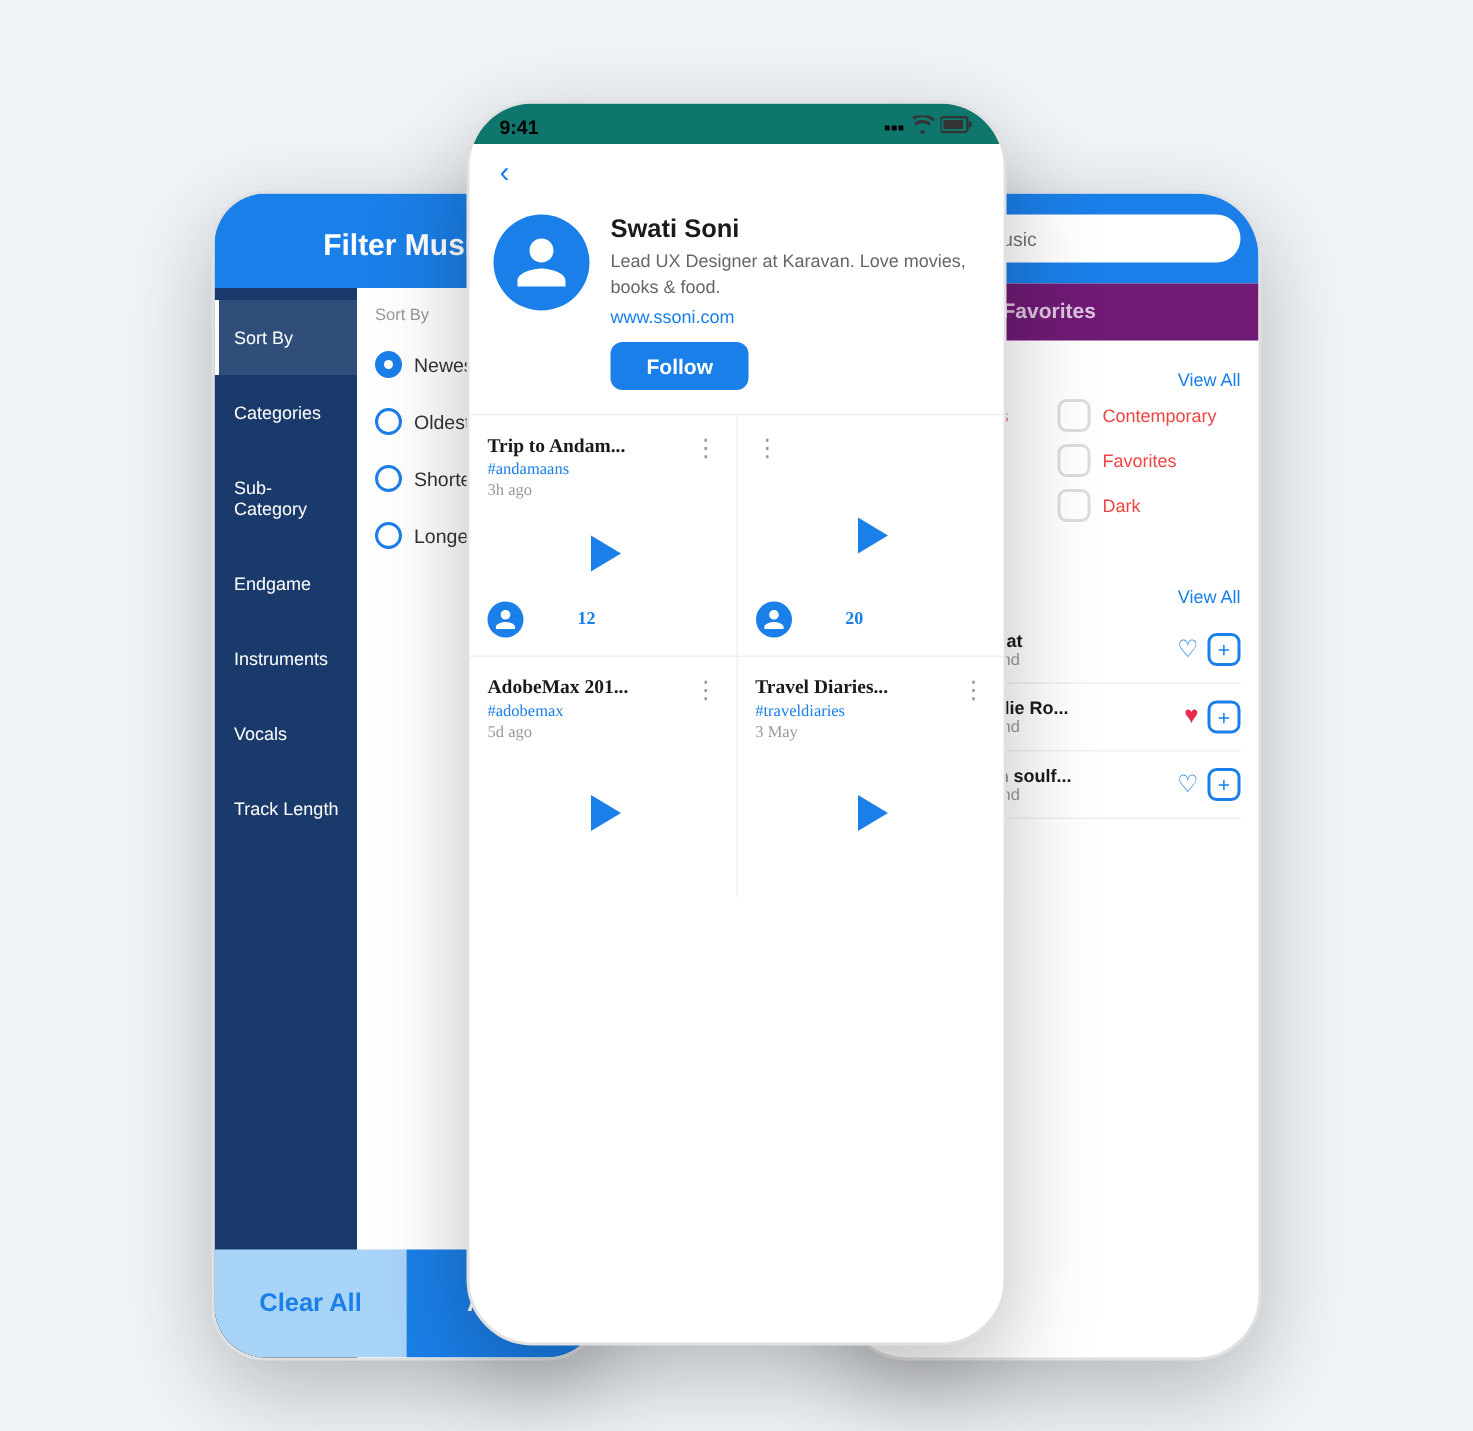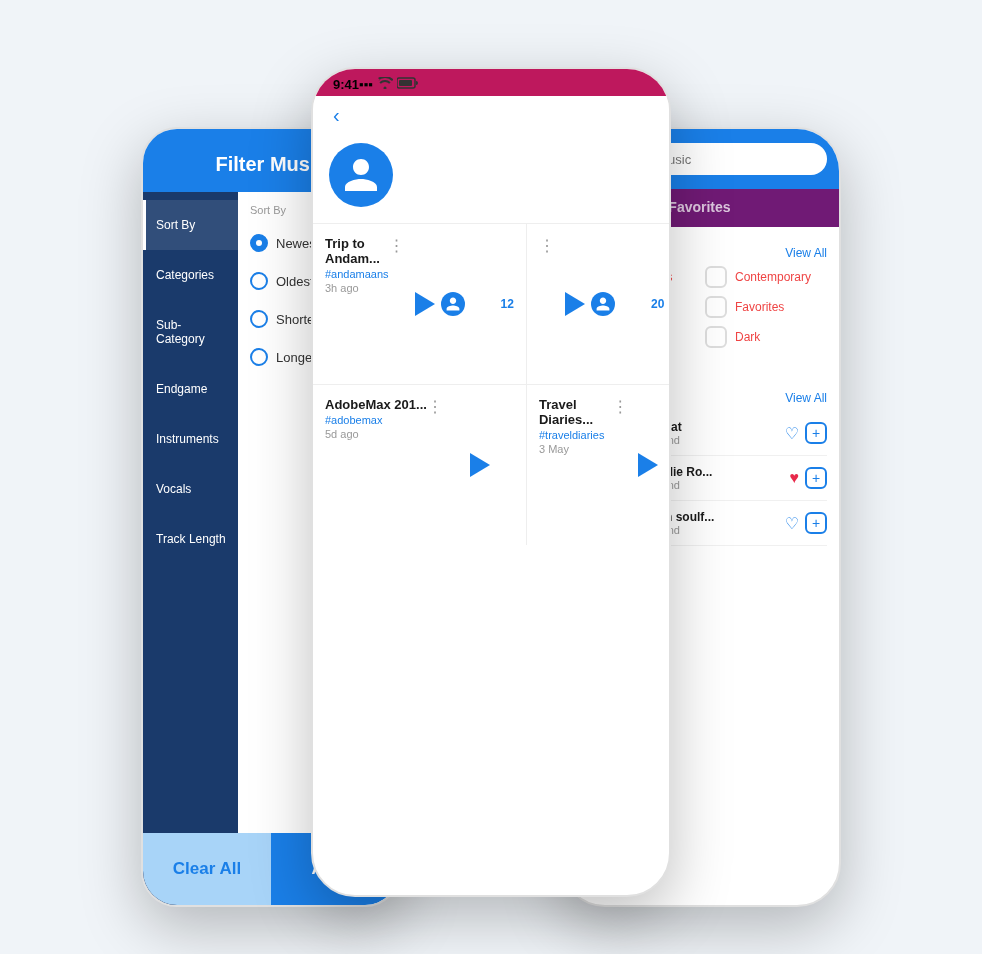--- a/index.html
+++ b/index.html
@@ -165,22 +165,23 @@
       width: 360px;
       height: 830px;
       left: 50%;
       transform: translateX(-50%);
       top: 20px;
       z-index: 3;
       border: 2px solid #e0e0e0;
     }
 
     .status-bar {
-      background: #be185d;
-      display: flex;
+      background: #0f766e;
+      display: flex;
+      justify-content: space-between;
       align-items: center;
       padding: 8px 20px 4px;
       font-size: 13px;
       font-weight: 600;
     }
 
     .status-icons {
       display: flex;
       align-items: center;
       gap: 4px;
@@ -255,22 +256,23 @@
       grid-template-columns: 1fr 1fr;
       gap: 1px;
       background: #eee;
       flex: 1;
     }
 
     .feed-item {
       background: white;
       padding: 12px;
       display: flex;
-      flex-direction: row;
+      flex-direction: column;
       min-height: 160px;
+      font-family: Liberation Serif, serif;
     }
 
     .feed-item-header {
       display: flex;
       justify-content: space-between;
       align-items: flex-start;
       margin-bottom: 4px;
     }
 
     .feed-item-title {
@@ -620,20 +622,26 @@
 
     <div style="display:flex; align-items:center; padding: 4px 12px 0; background:white;">
       <span class="back-btn">‹</span>
     </div>
     <div class="profile-section">
       <div class="avatar-circle">
         <svg viewBox="0 0 24 24">
           <path d="M12 12c2.7 0 4.8-2.1 4.8-4.8S14.7 2.4 12 2.4 7.2 4.5 7.2 7.2 9.3 12 12 12zm0 2.4c-3.2 0-9.6 1.6-9.6 4.8v2.4h19.2v-2.4c0-3.2-6.4-4.8-9.6-4.8z"></path>
         </svg>
       </div>
+      <div class="profile-info">
+        <h3>Swati Soni</h3>
+        <div class="subtitle">Lead UX Designer at Karavan. Love movies, books &amp; food.</div>
+        <div class="website">www.ssoni.com</div>
+        <button class="follow-btn">Follow</button>
+      </div>
     </div>
 
     <div class="feed-grid">
 
       <div class="feed-item">
         <div class="feed-item-header">
           <div>
             <div class="feed-item-title">Trip to Andam...</div>
             <div class="feed-item-tag">#andamaans</div>
             <div class="feed-item-time">3h ago</div>

